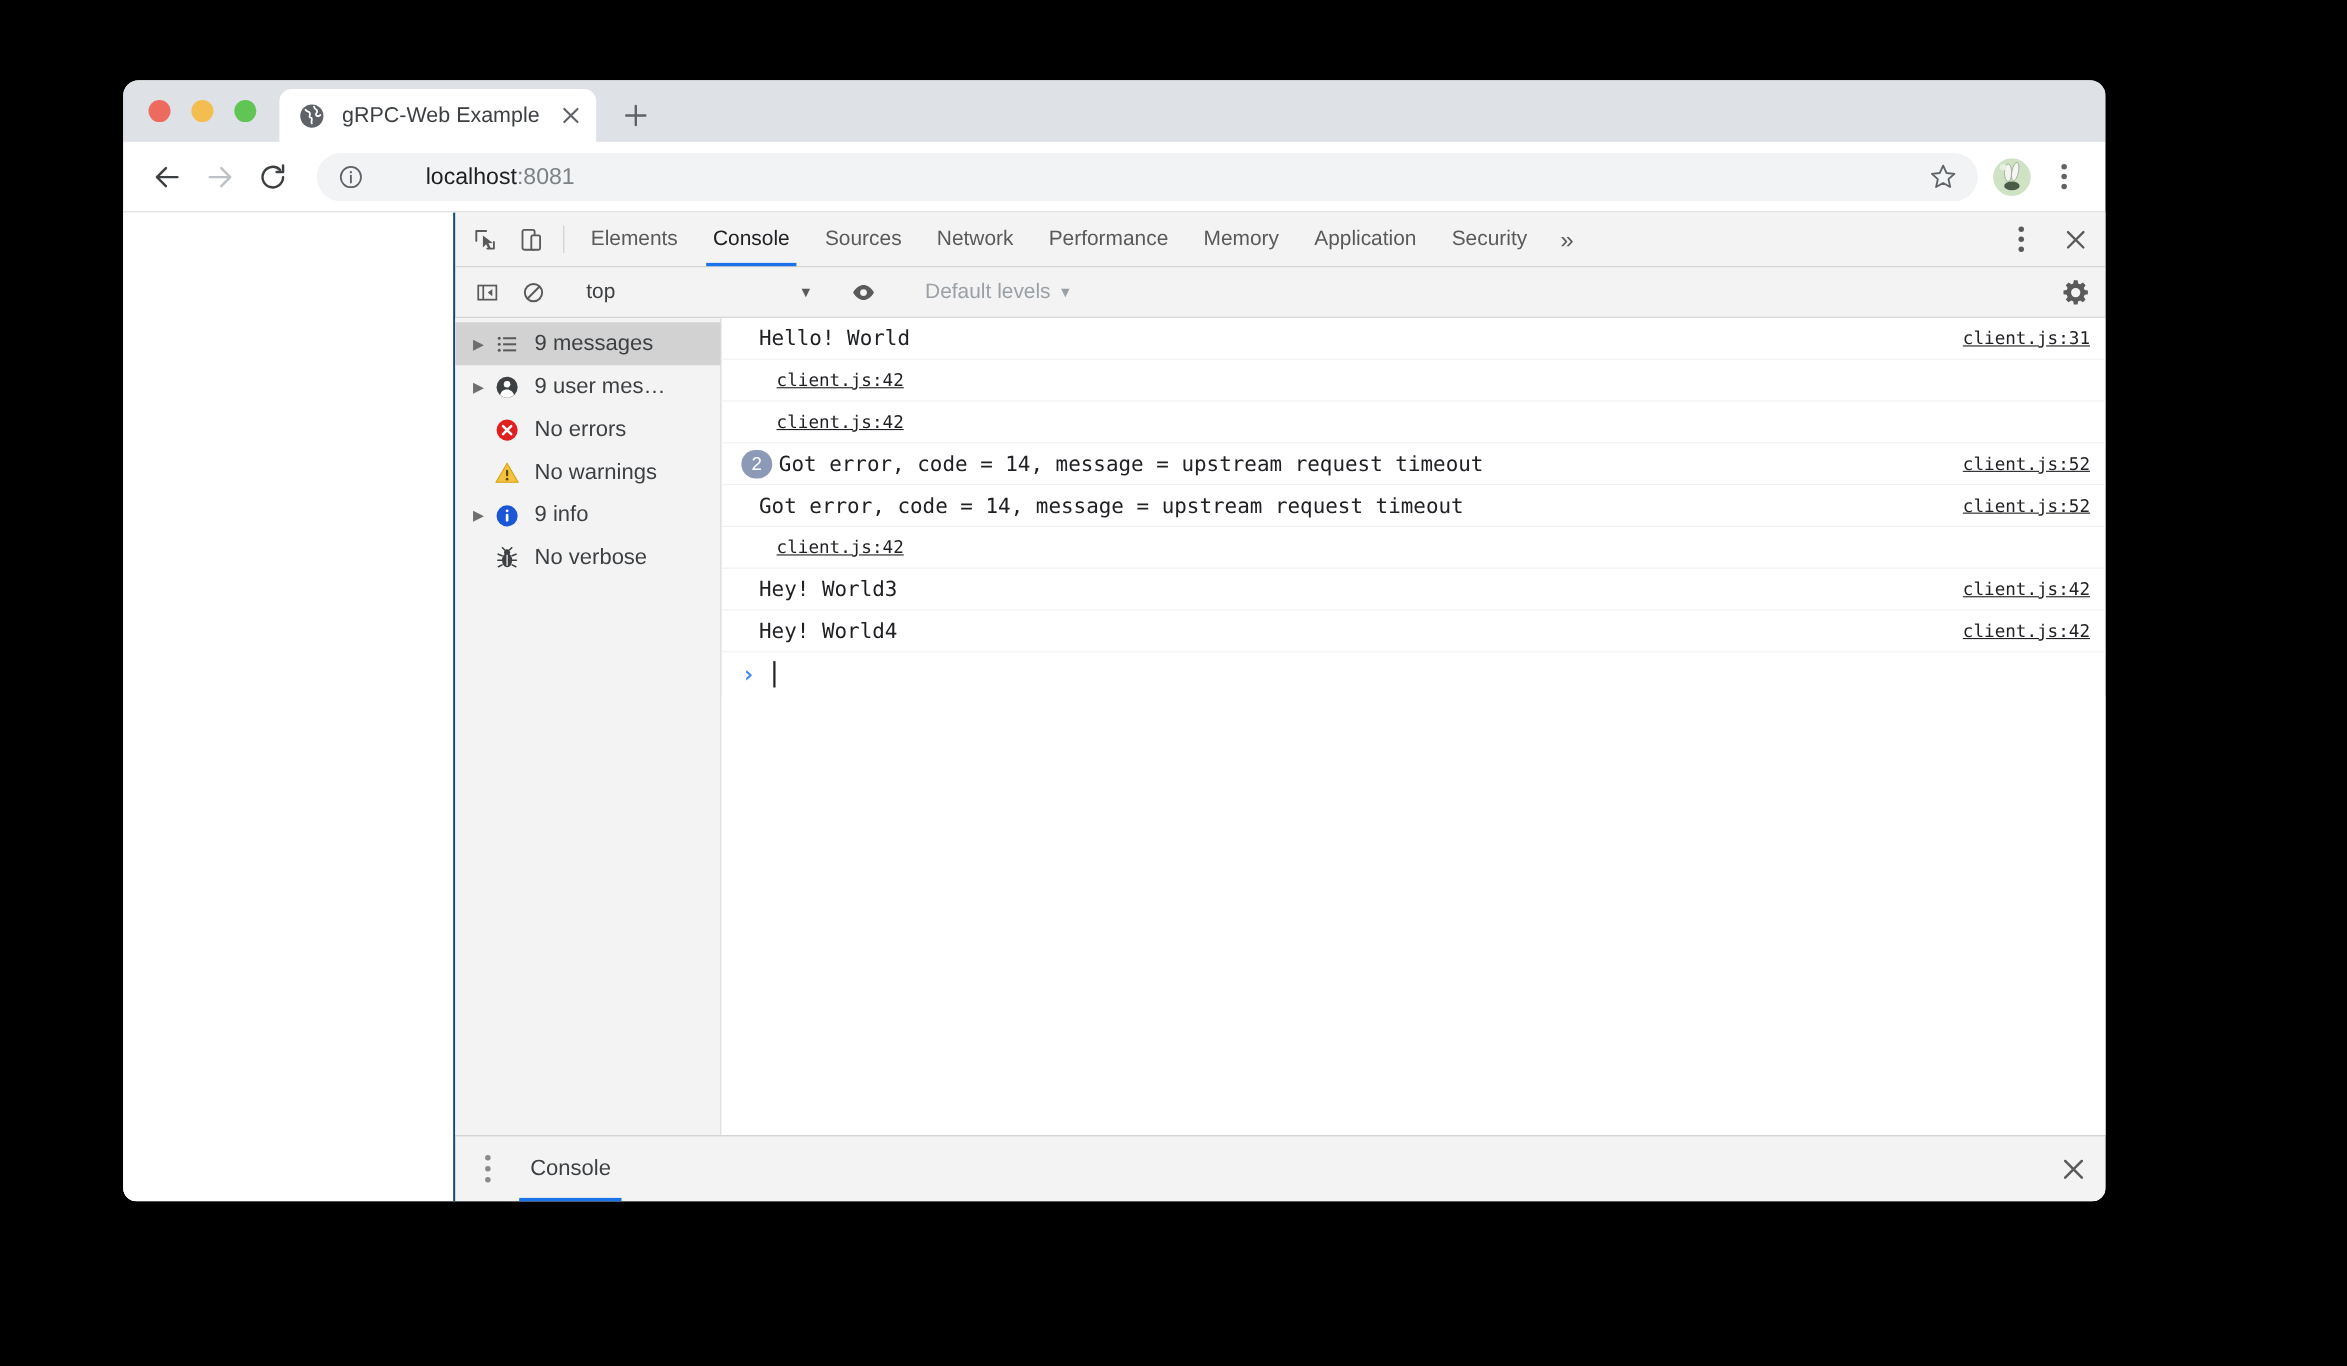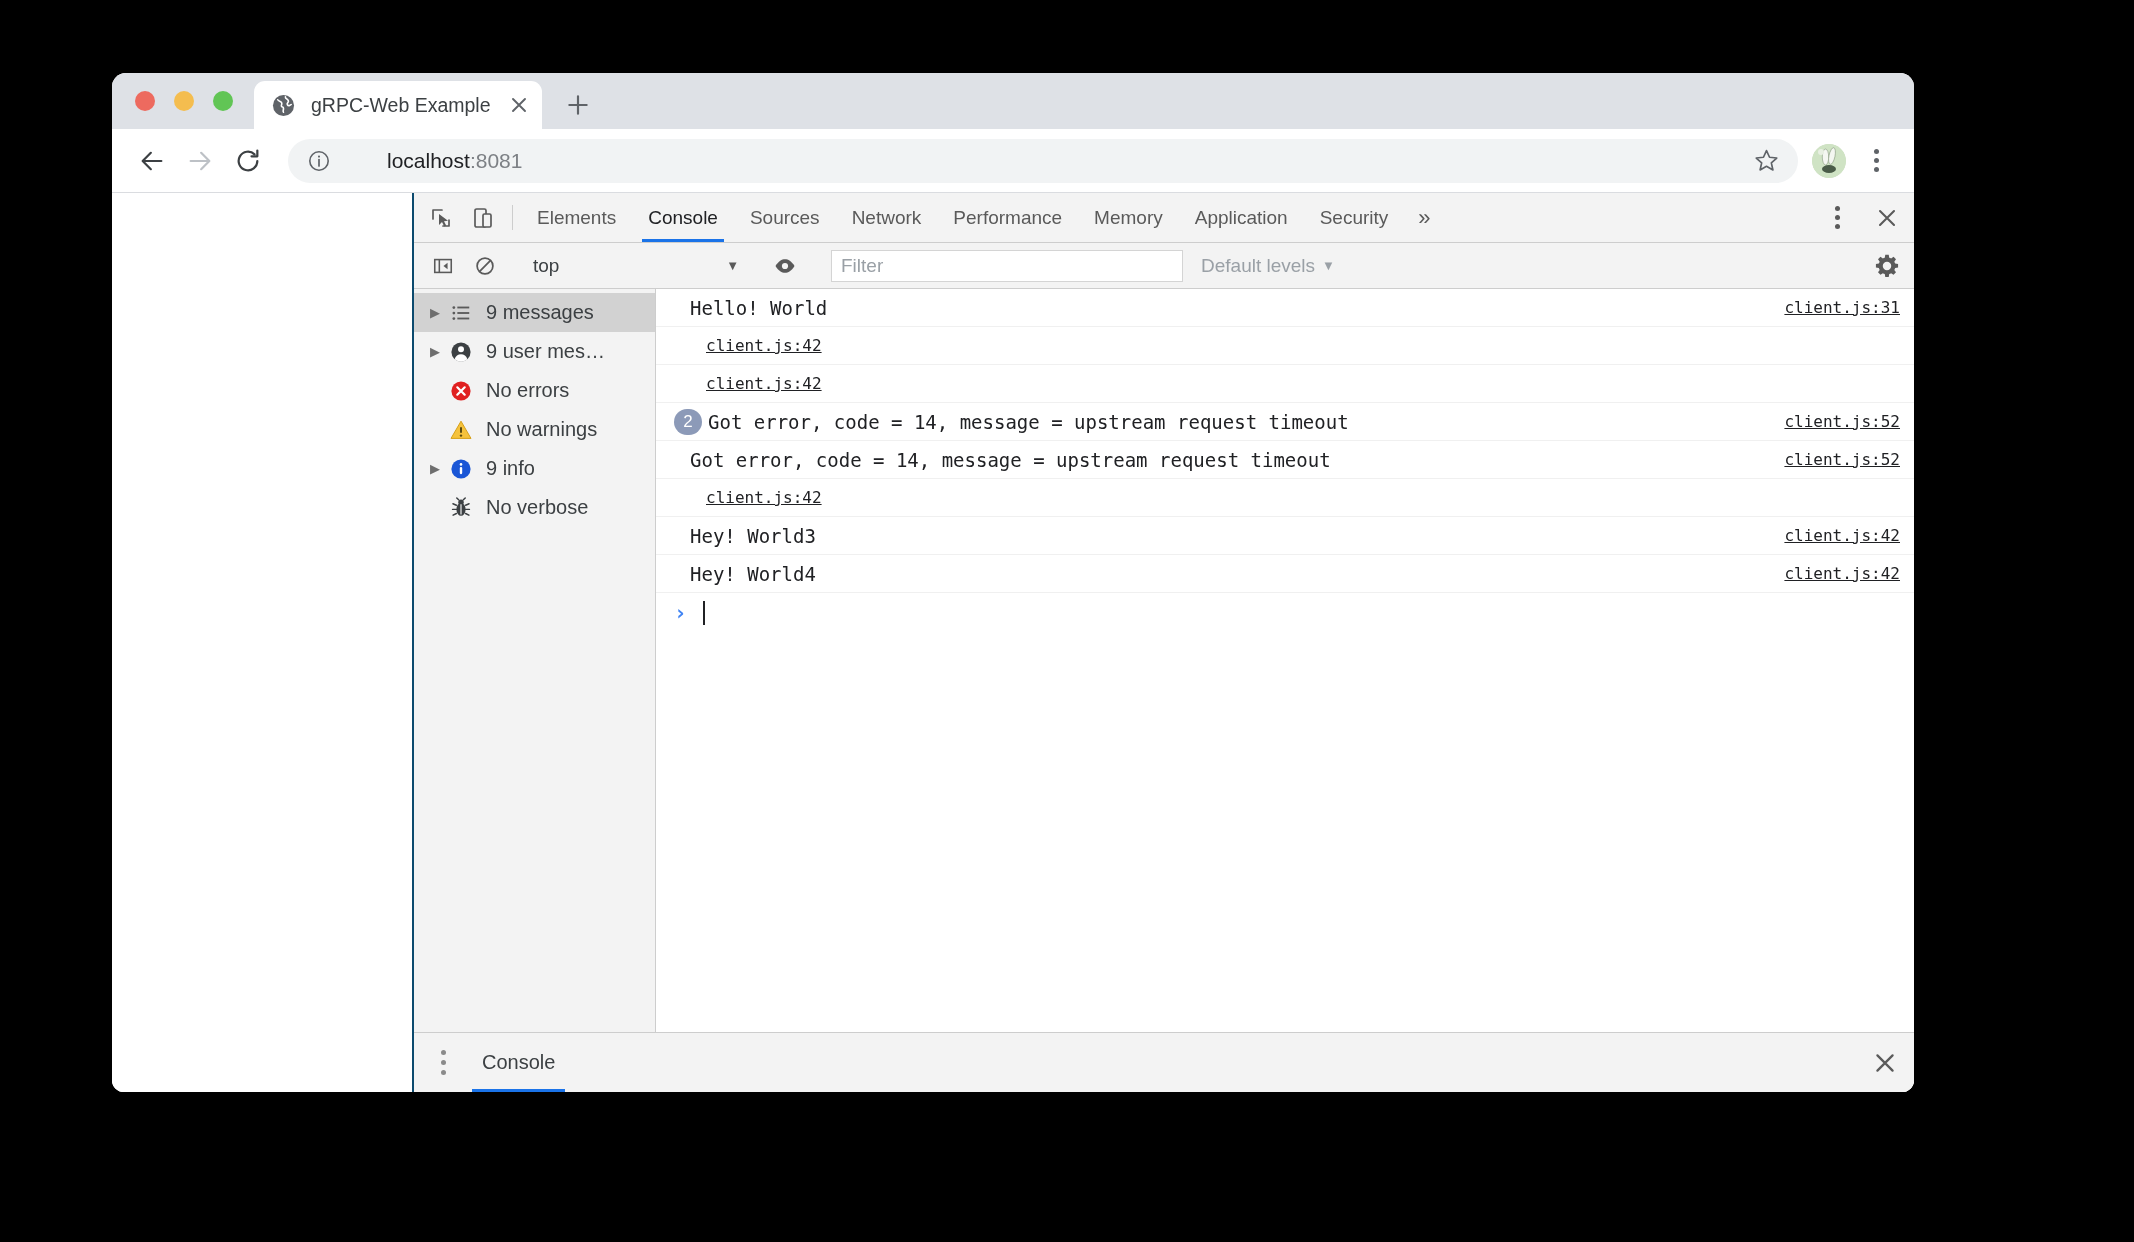--- a/index.html
+++ b/index.html
@@ -628,23 +628,20 @@
         <div class="dt-sep"></div>
 
         <div class="dt-icon-btn">
           <svg width="24" height="24" viewBox="0 0 24 24">
             <path d="M2.5 12 C5.5 7 8.8 5.2 12 5.2 C15.2 5.2 18.5 7 21.5 12 C18.5 17 15.2 18.8 12 18.8 C8.8 18.8 5.5 17 2.5 12 Z" fill="#5a5a5a"></path>
             <circle cx="12" cy="12" r="3.1" fill="#f3f3f3"></circle>
           </svg>
         </div>
         <div class="dt-sep"></div>
 
-        <div id="filter-input">
-          <span class="ph">Filter</span>
-        </div>
 
         <div id="levels-select">
           <span>Default levels</span>
           <span style="font-size:13px;">▼</span>
         </div>
 
         <div id="settings-gear">
           <svg width="26" height="26" viewBox="0 0 24 24">
             <path d="M12 8.1 A3.9 3.9 0 1 0 12 15.9 A3.9 3.9 0 1 0 12 8.1 Z M10.4 1.6 h3.2 l0.45 2.7
                      c0.62 0.2 1.2 0.45 1.73 0.78 l2.26-1.55 2.26 2.26 -1.55 2.26 c0.33 0.53 0.58 1.11 0.78 1.73

